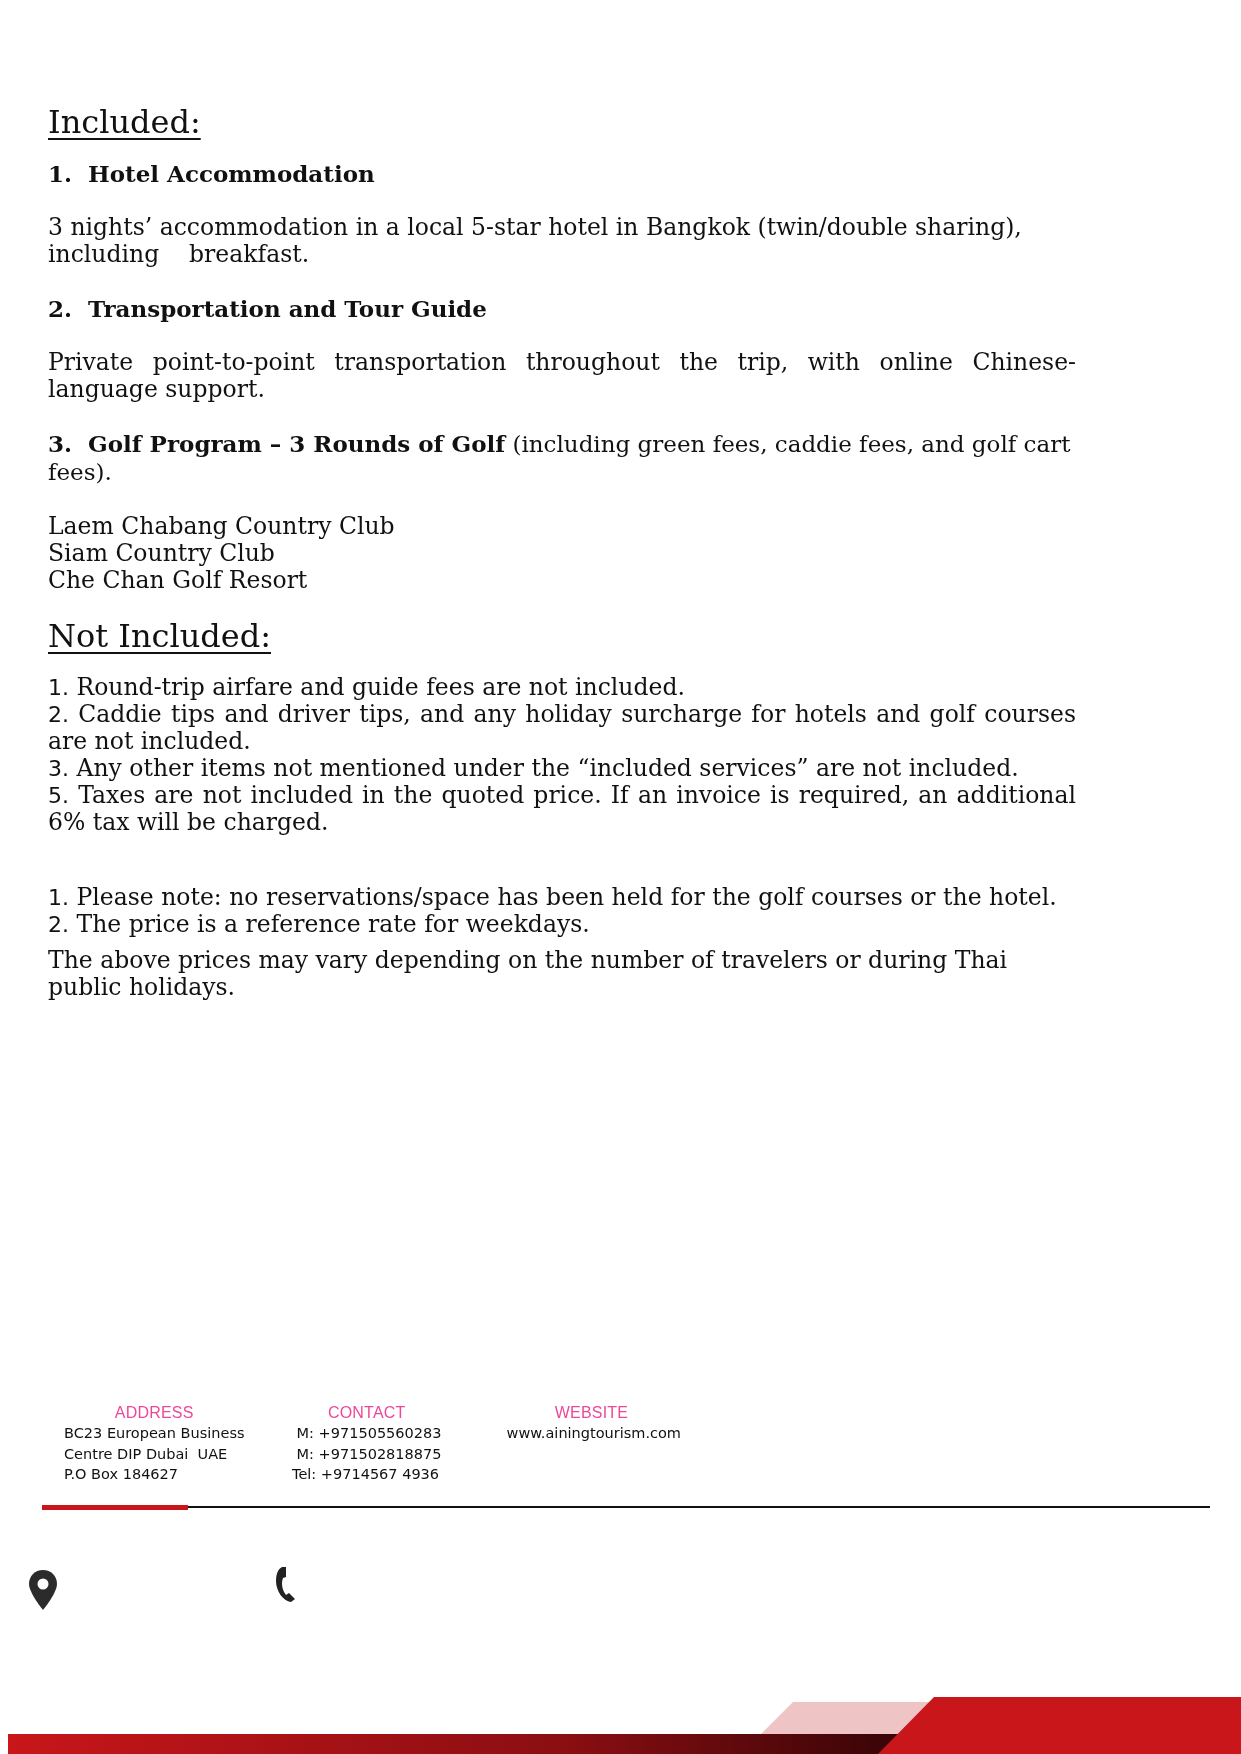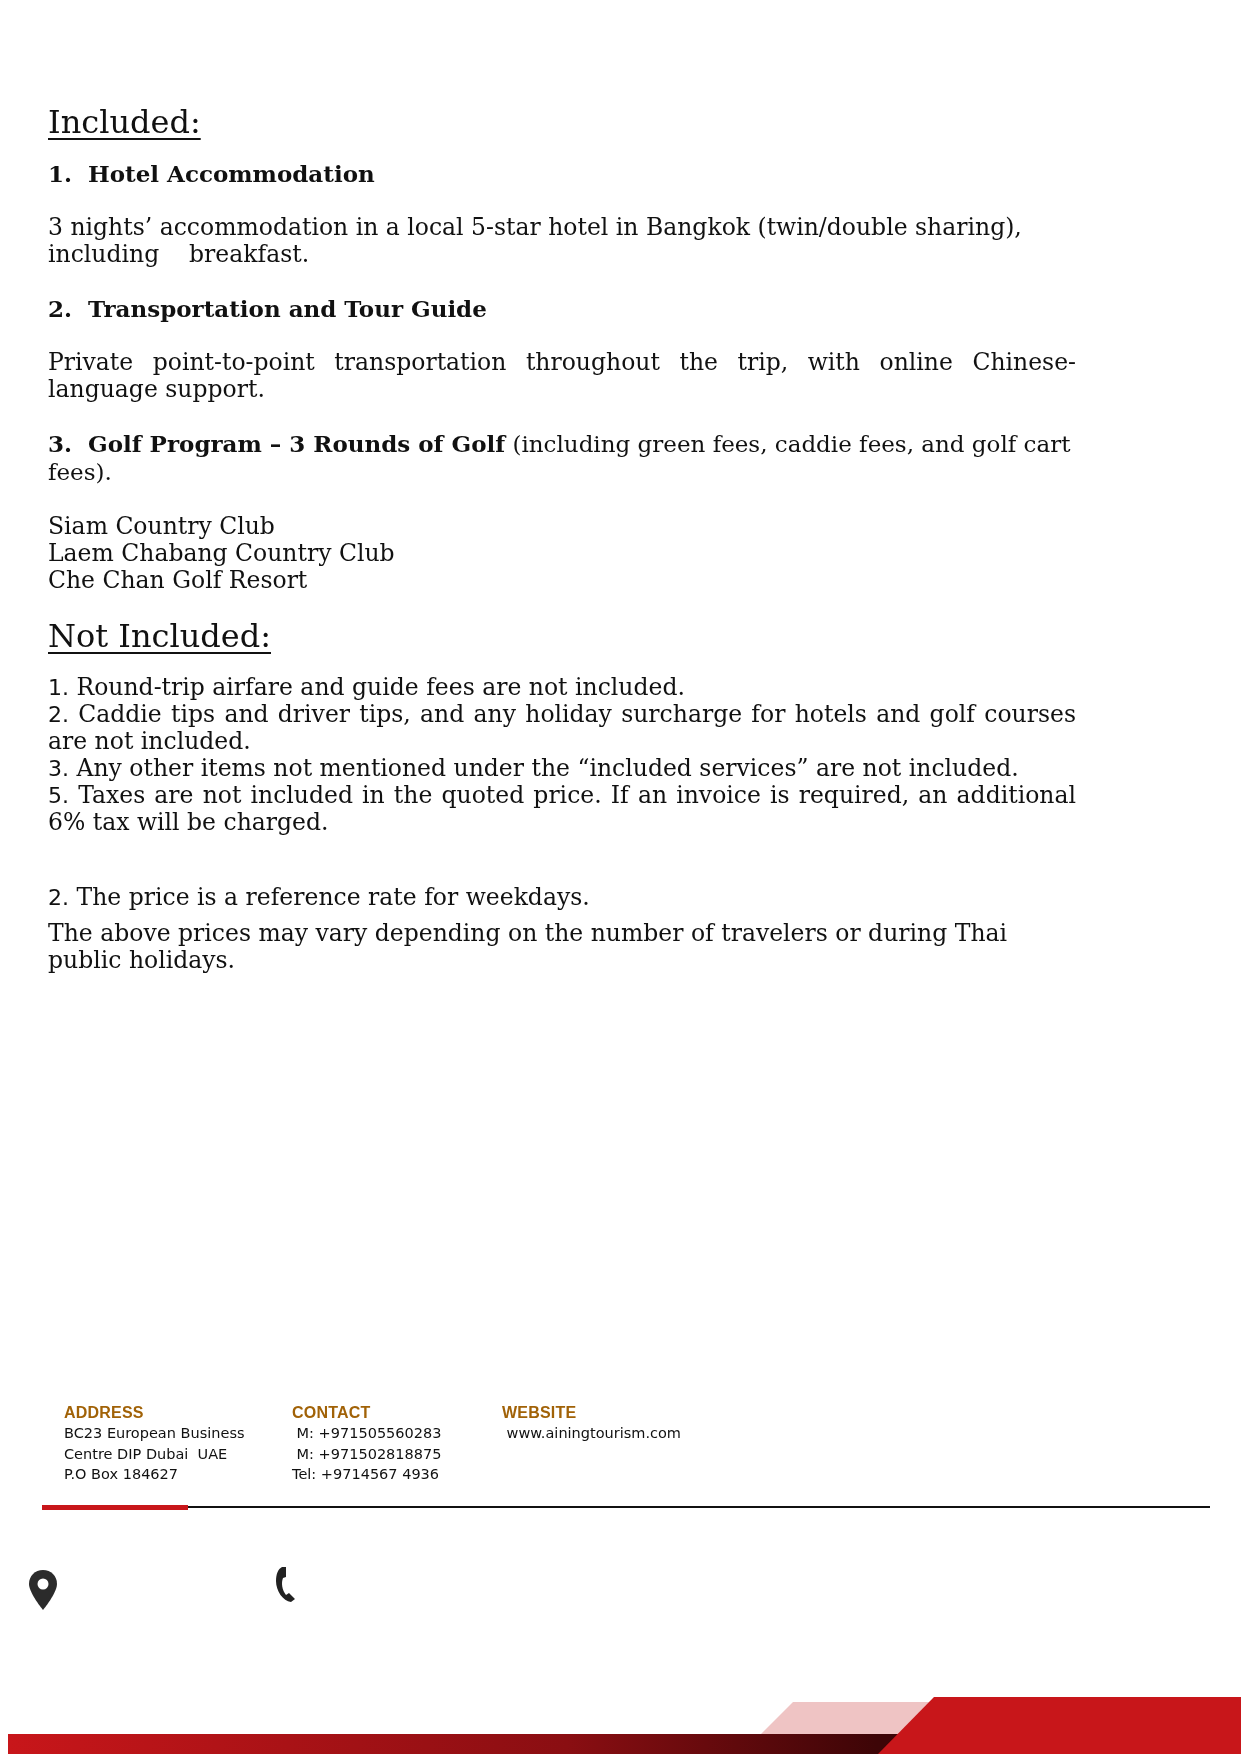--- a/index.html
+++ b/index.html
@@ -21,21 +21,21 @@
   .p { margin: 0; }
   .just { text-align: justify; text-align-last: left; }
   .list-item { margin: 0; text-align: justify; }
   .list-item .n { font-family: "DejaVu Sans", sans-serif; font-size: 22px; }
   .normal { font-weight: normal; }
 
   
   .divider-red { position: absolute; left: 34px; top: 1505px; width: 146px; height: 5px; background: #c8161a; }
   .divider-black { position: absolute; left: 180px; top: 1506px; width: 1022px; height: 2px; background: #111; }
   .fcol { position: absolute; top: 1403px; font-family: "DejaVu Sans", sans-serif; }
-  .flabel { font-family: "Liberation Sans", sans-serif; font-weight: 700; font-size: 16px; letter-spacing: 0.2px; line-height: 20px; color: #a16207; }
+  .flabel { font-family: "Liberation Sans", sans-serif; font-weight: 400; font-size: 16px; letter-spacing: 0.2px; line-height: 20px; color: #ec4899; text-align: center; }
   .fline { font-family: "DejaVu Sans", sans-serif; font-size: 14.5px; line-height: 20.5px; color: #111; white-space: pre; }
   .icon-pin { position: absolute; left: 20px; top: 1569px; width: 30px; height: 42px; }
   .icon-phone { position: absolute; left: 265px; top: 1565px; width: 30px; height: 40px; }
 
   .bar-bottom {
     position: absolute; left: 0; top: 1734px; width: 1241px; height: 20px;
     background: linear-gradient(90deg, #c8161a 0%, #8a0e12 45%, #3d0507 70%, #3d0507 100%);
   }
 </style>
 </head>
@@ -62,36 +62,37 @@
       <span class="num">2.</span><span>Transportation and Tour Guide</span>
     </p>
     <div style="height:27px;"></div>
     <p class="p just">Private point-to-point transportation throughout the trip, with online Chinese-language support.</p>
 
     <div style="height:27px;"></div>
     <p class="sub">
       <span class="num">3.</span><span>Golf Program – 3 Rounds of Golf</span><span class="normal"> (including green fees, caddie fees, and golf cart fees).</span>
     </p>
     <div style="height:27px;"></div>
+    <p class="p">Laem Chabang Country Club</p>
     <p class="p">Siam Country Club</p>
-    <p class="p">Laem Chabang Country Club</p>
     <p class="p">Che Chan Golf Resort</p>
 
     <div style="height:22px;"></div>
     <div style="height:40px;">
       <h1 class="h1">Not Included:</h1>
     </div>
     <div style="height:18px;"></div>
     <p class="list-item"><span class="n">1.</span> <span>Round-trip airfare and guide fees are not included.</span></p>
     <p class="list-item"><span class="n">2.</span> <span>Caddie tips and driver tips, and any holiday surcharge for hotels and golf courses are not included.</span></p>
     <p class="list-item"><span class="n">3.</span> <span>Any other items not mentioned under the “included services” are not included.</span></p>
     <p class="list-item"><span class="n">5.</span> <span>Taxes are not included in the quoted price. If an invoice is required, an additional 6% tax will be charged.</span></p>
 
     <div style="height:24px;"></div>
     <div style="height:24px;"></div>
+    <p class="list-item"><span class="n">1.</span> <span>Please note: no reservations/space has been held for the golf courses or the hotel.</span></p>
     <p class="list-item"><span class="n">2.</span> <span>The price is a reference rate for weekdays.</span></p>
     <div style="height:9px;"></div>
     <p class="p">The above prices may vary depending on the number of travelers or during Thai public holidays.</p>
   </div>
 
   <div class="divider-red"></div>
   <div class="divider-black"></div>
 
   <svg class="icon-pin" viewBox="0 0 30 42">
     <path d="M15 1 C7 1 1 7 1 15 C1 24 15 41 15 41 C15 41 29 24 29 15 C29 7 23 1 15 1 Z" fill="#2b2b2b"></path>

